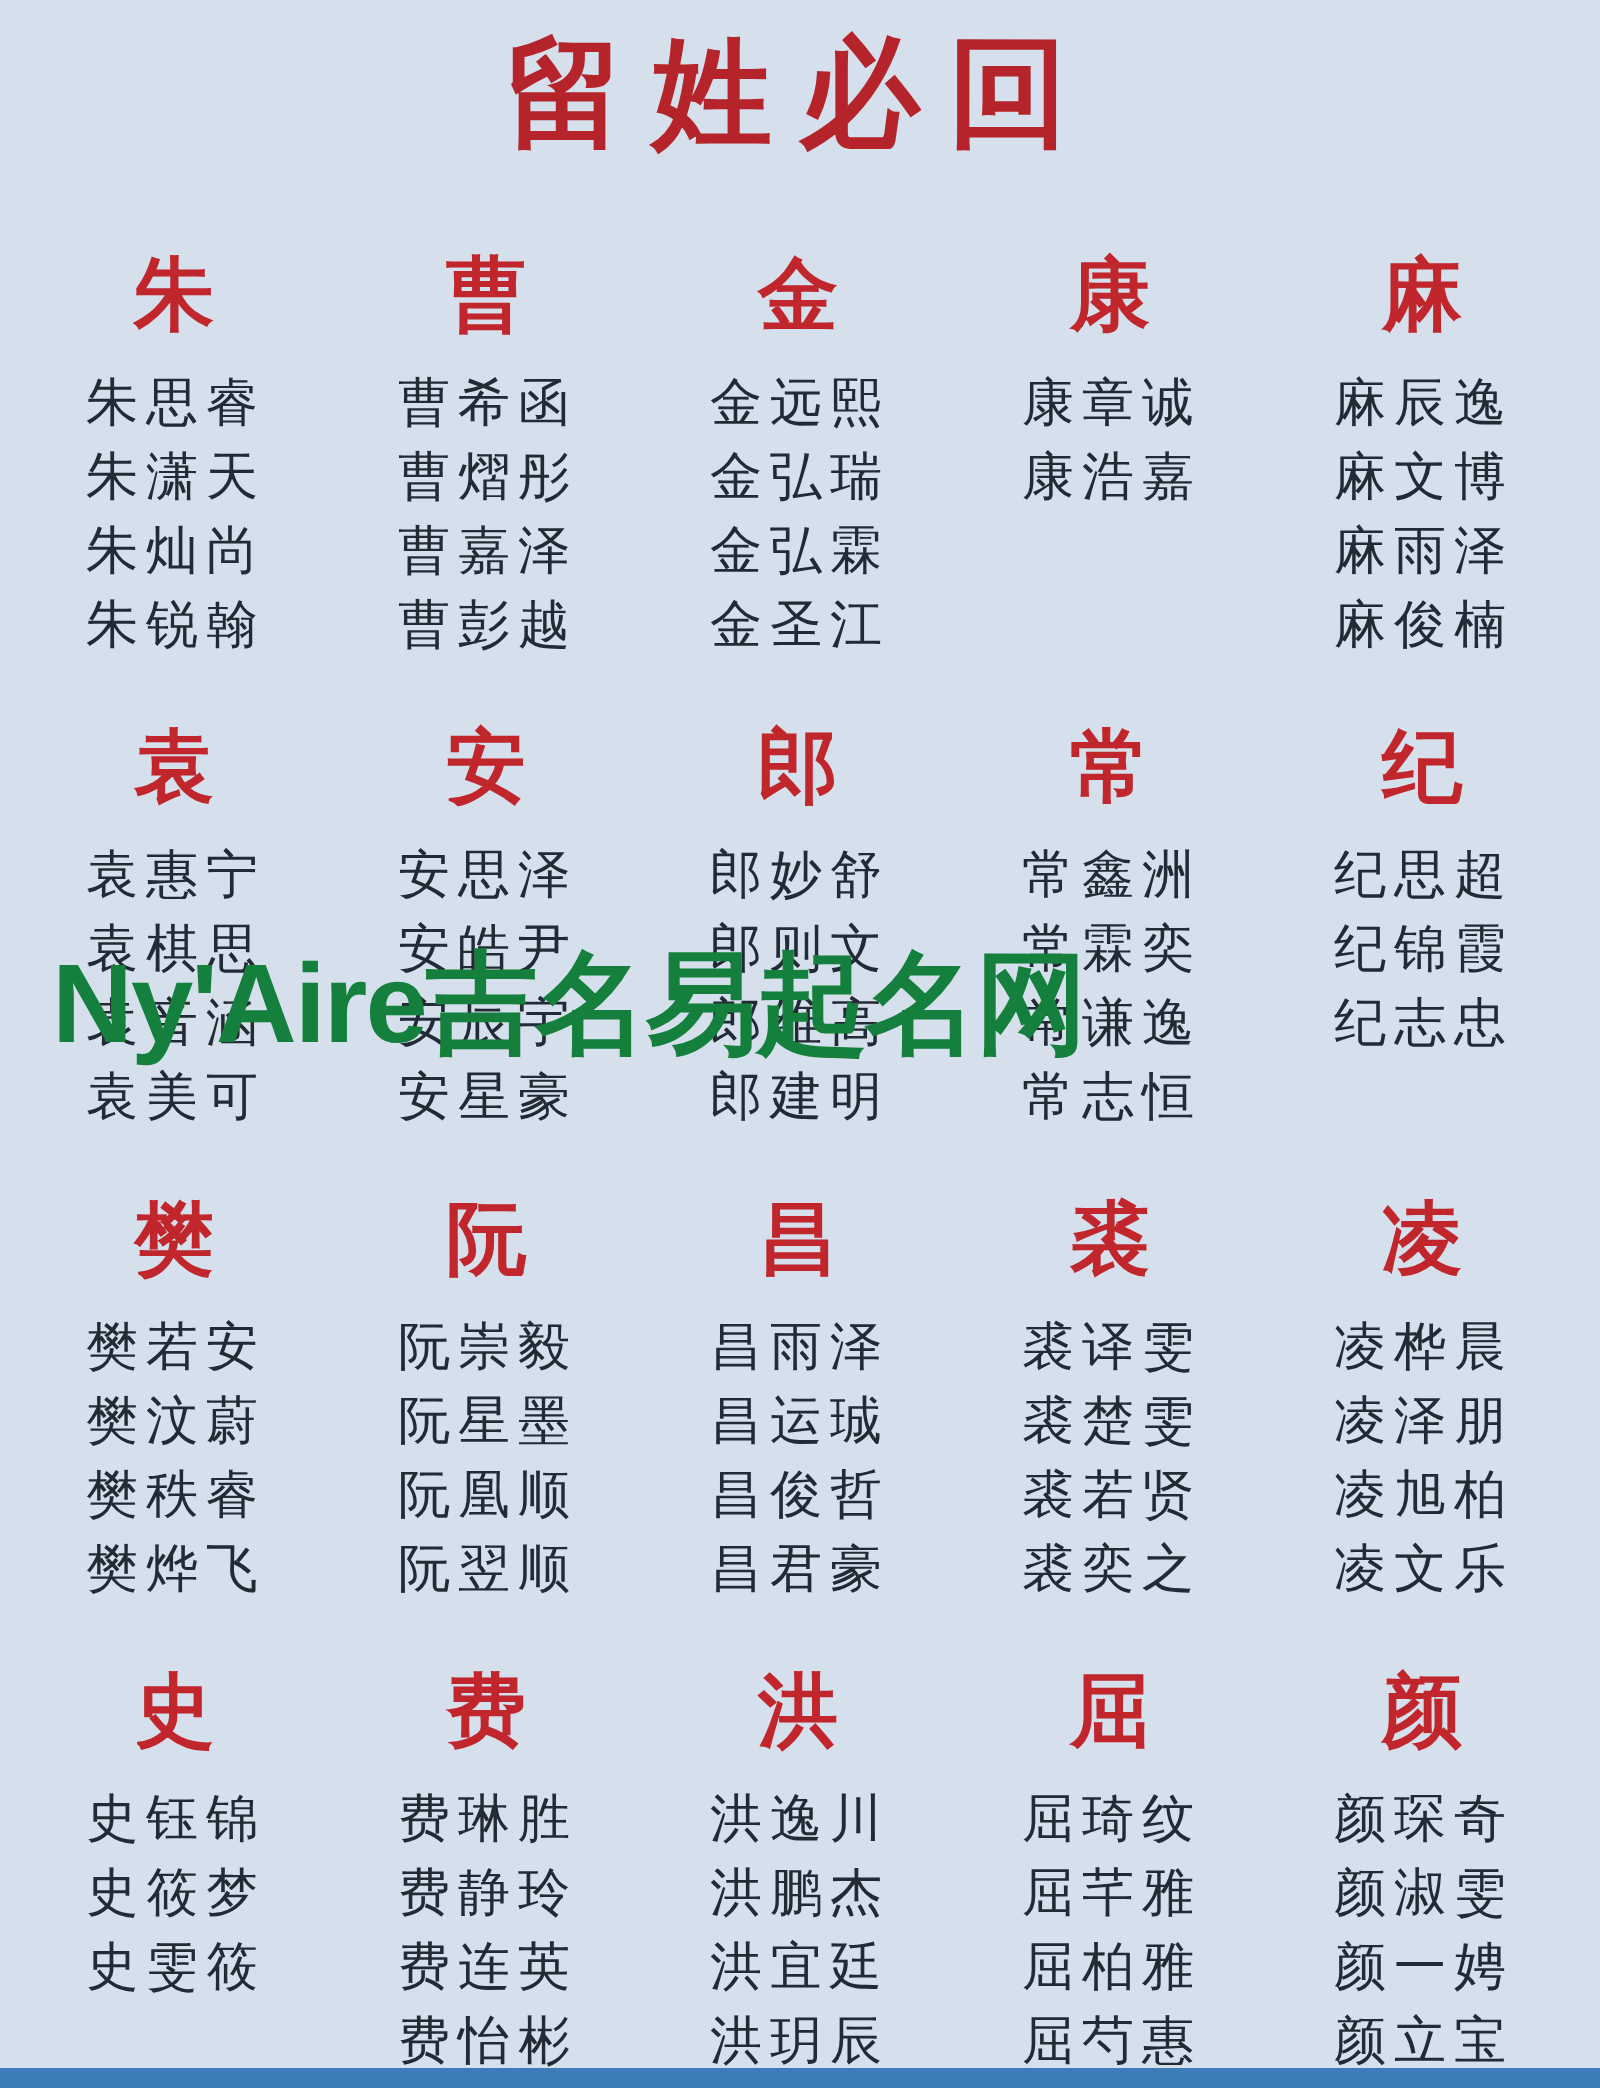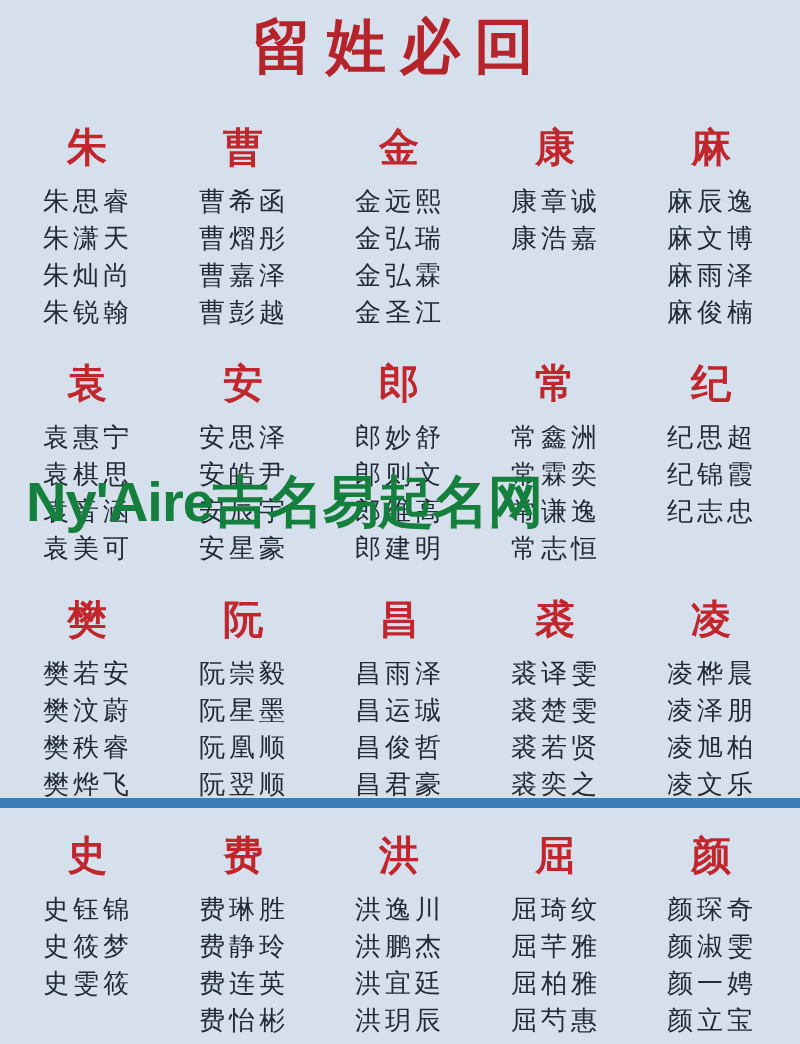--- a/index.html
+++ b/index.html
@@ -3,21 +3,21 @@
 <meta charset="utf-8">
 <style>
   html, body { margin: 0; padding: 0; }
   body {
     width: 800px; height: 1044px;
     background: #d5e0ec;
     font-family: "Liberation Serif", serif;
     position: relative;
     overflow: hidden;
   }
-  .poster { width: 800px; height: 808px; position: relative; }
+  .poster { width: 800px; height: 1044px; position: relative; }
 
   .title {
     padding-top: 10px;
     text-align: center;
     font-size: 60px;
     line-height: 75px;
     font-weight: bold;
     letter-spacing: 14px;
     color: #b6242b;
   }

